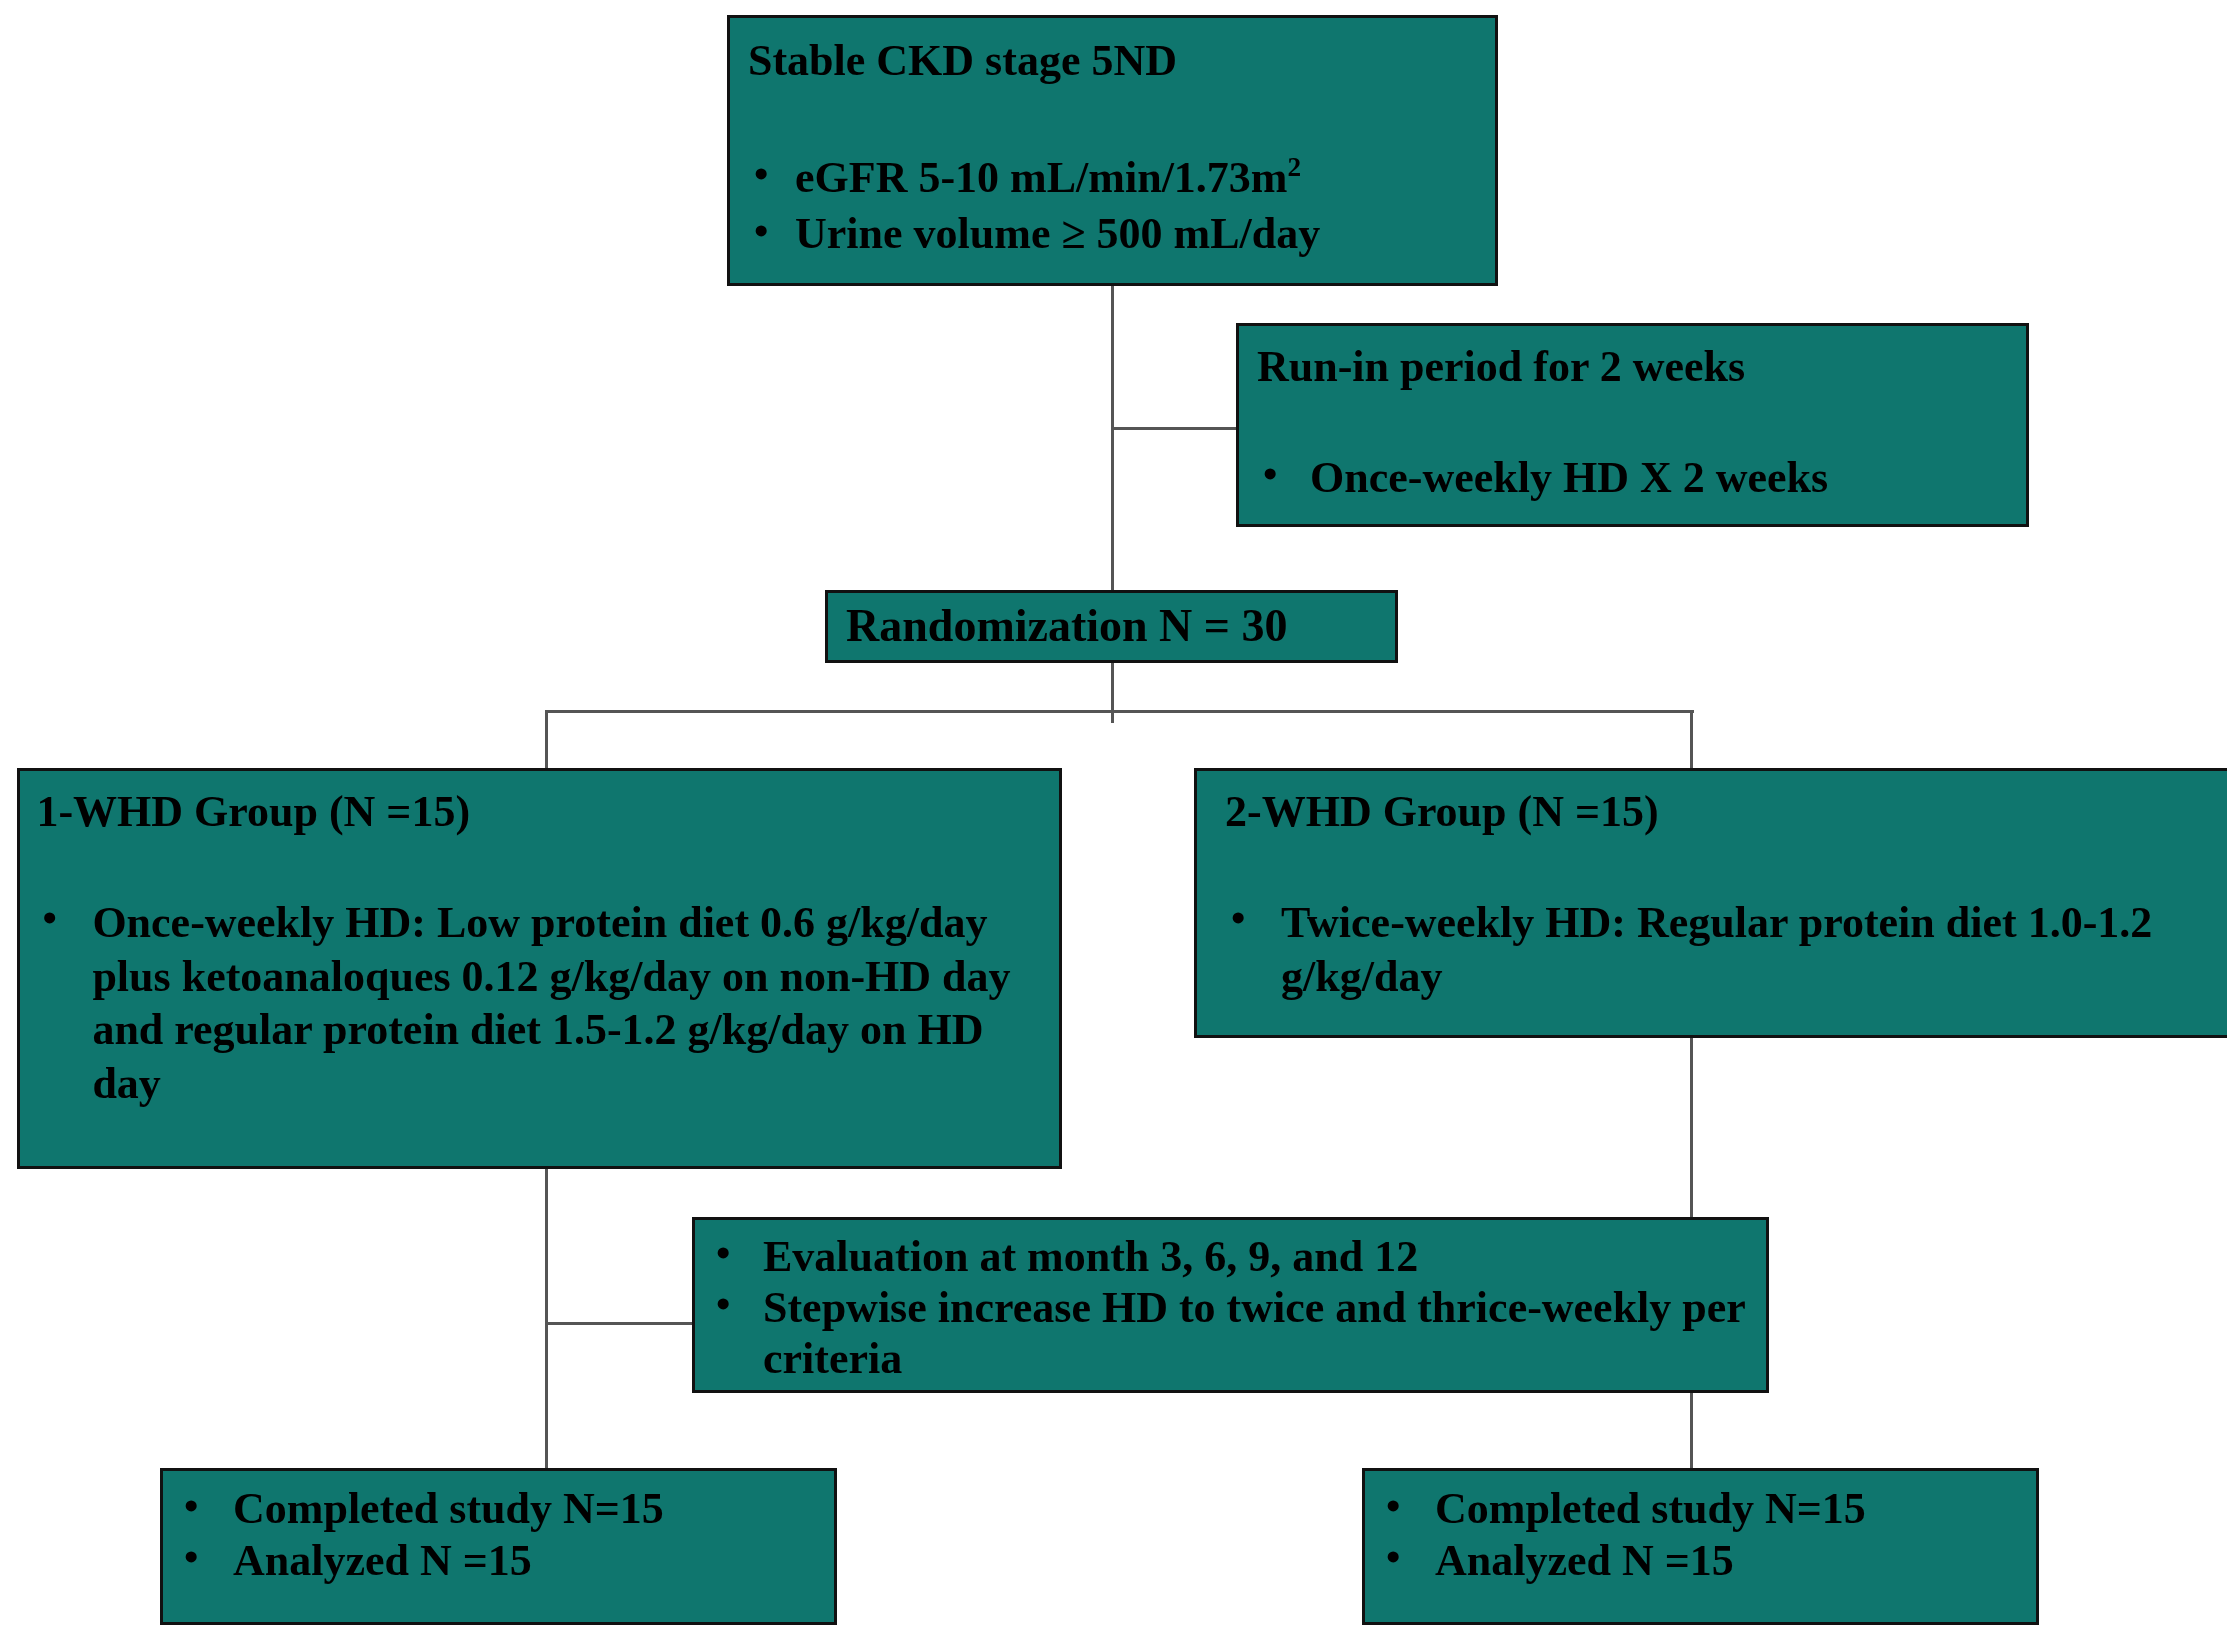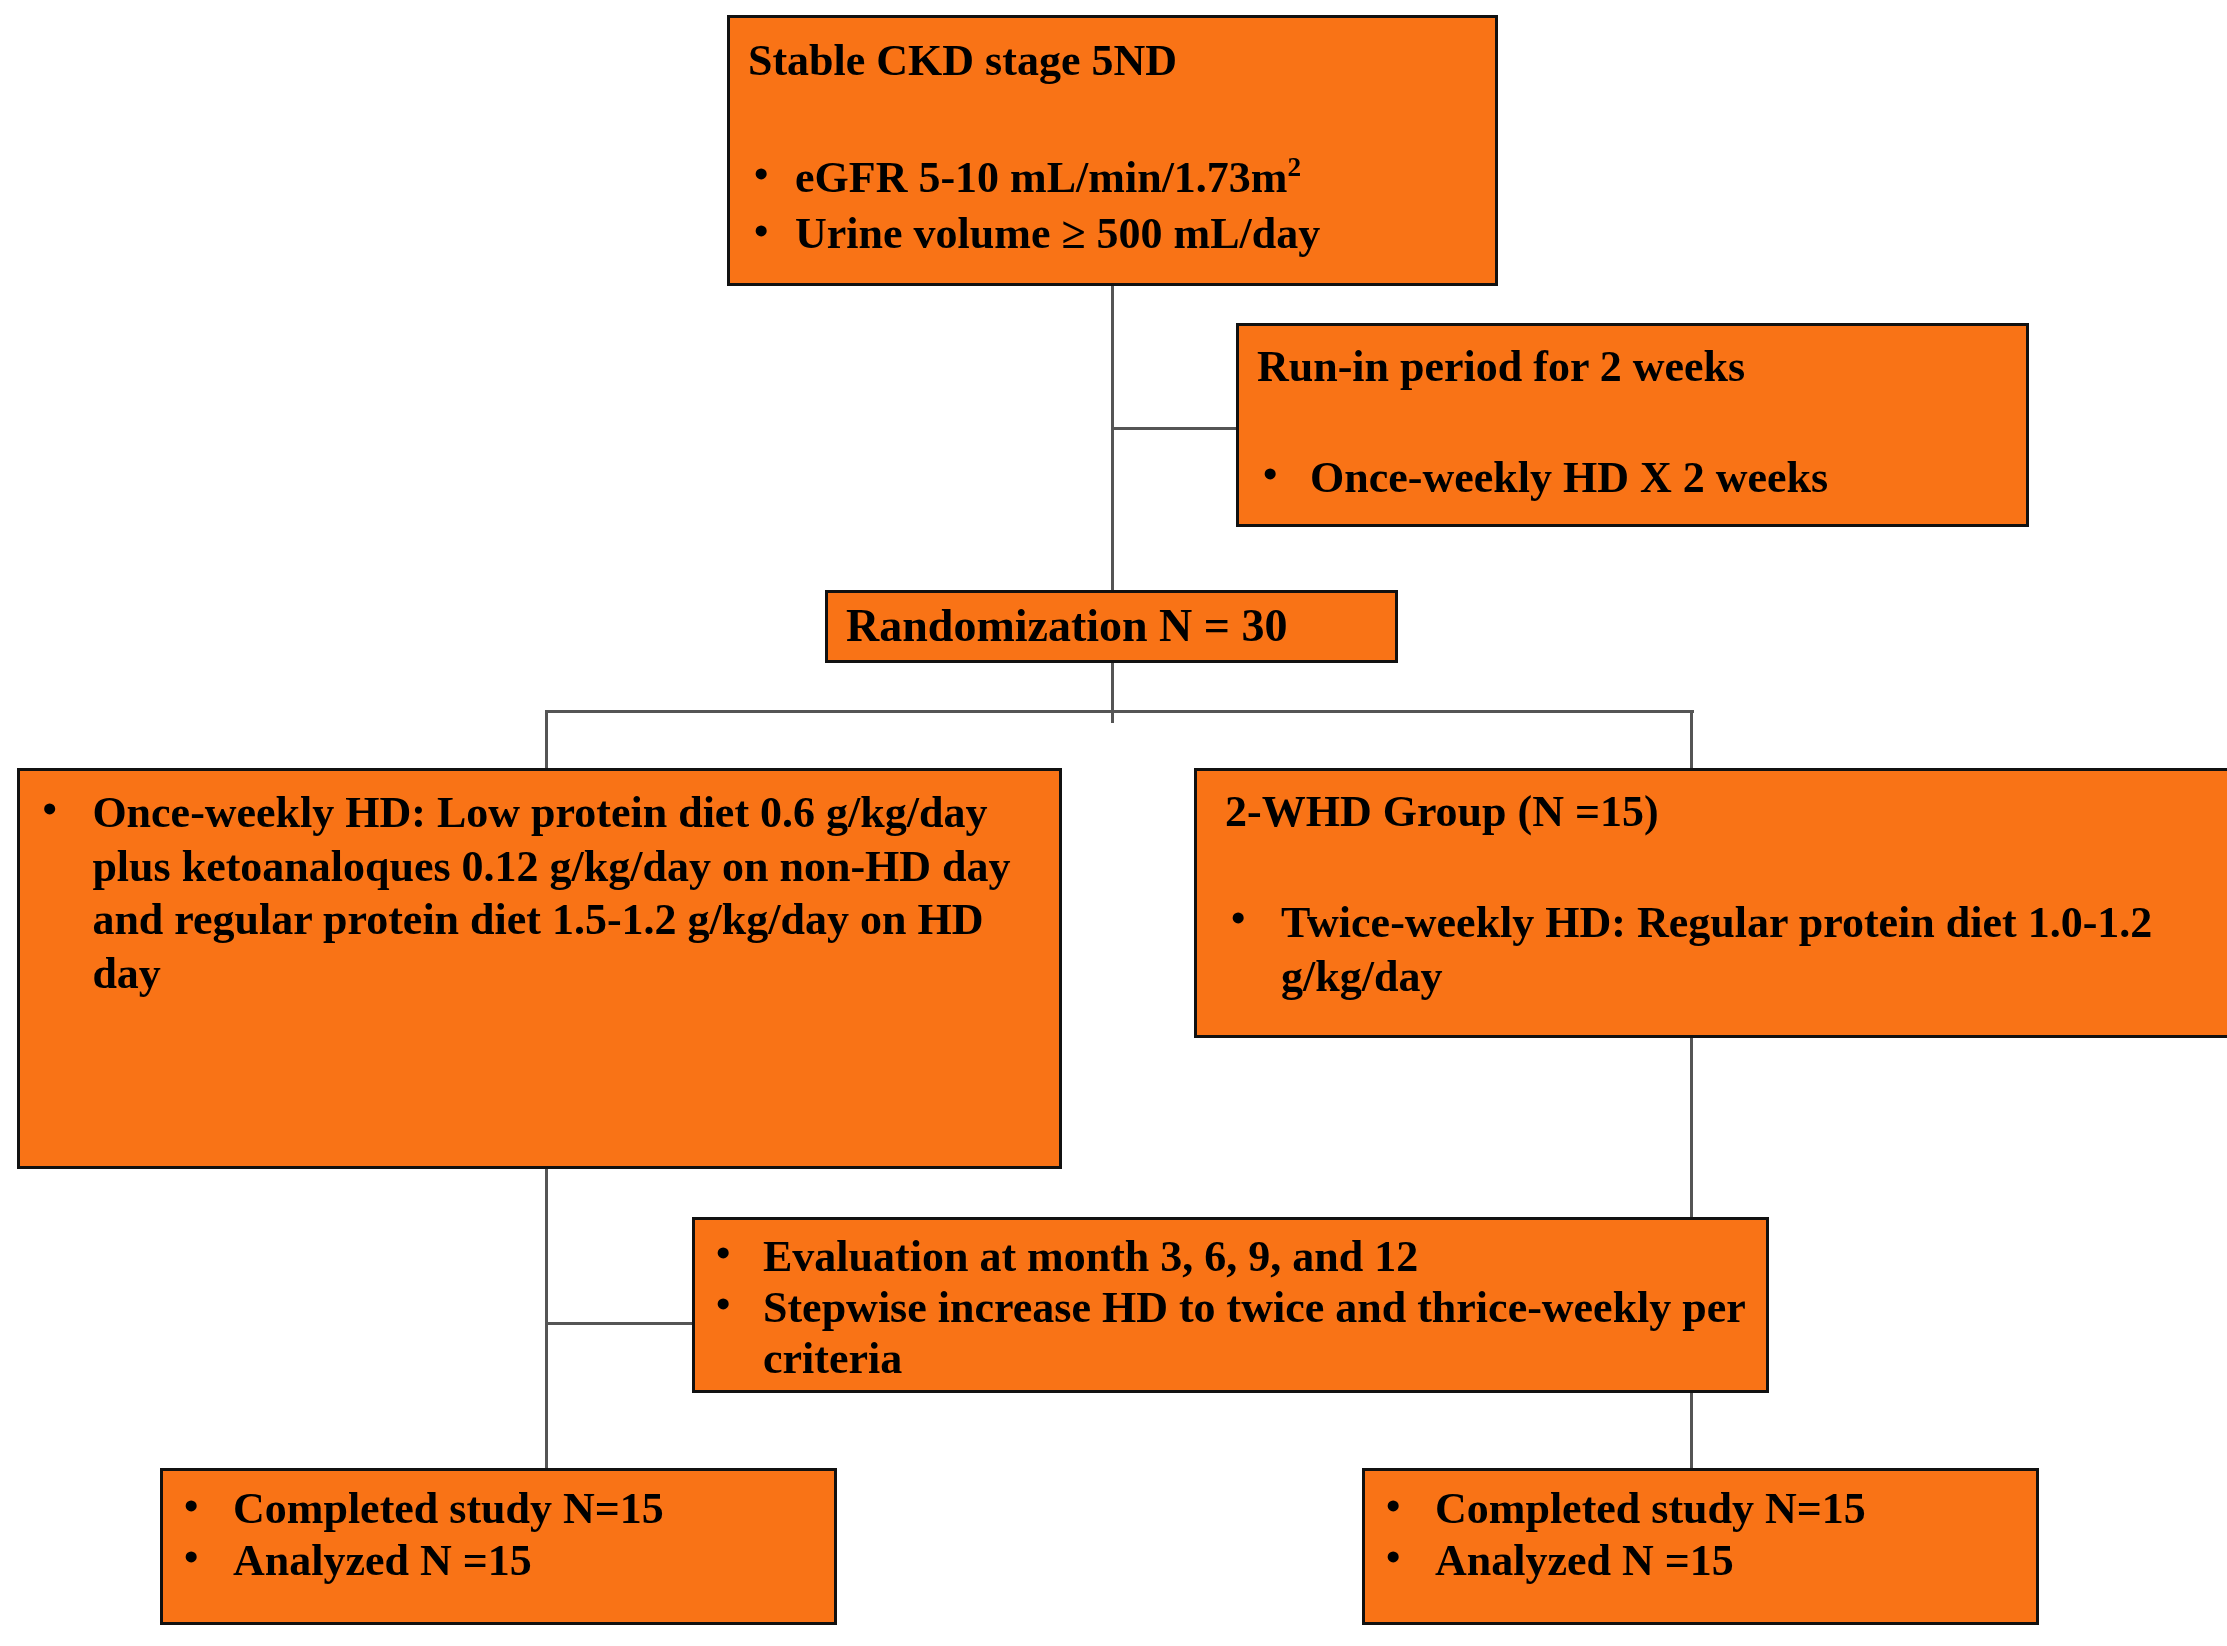--- a/index.html
+++ b/index.html
@@ -15,21 +15,21 @@
     position: relative;
     width: 2227px;
     height: 1646px;
     background: #ffffff;
     overflow: hidden;
   }
   
   .box {
     position: absolute;
     box-sizing: border-box;
-    background: #f97316;
+    background: #0f766e;
     border: 3.8px solid #111111;
     color: #000000;
     font-weight: bold;
     line-height: 1.18;
     z-index: 5;
   }
   .box-title {
     display: block;
     font-size: 44px;
     font-weight: bold;
@@ -166,20 +166,21 @@
     <ul class="bullets">
       <li>Once-weekly HD X 2 weeks</li>
     </ul>
   </div>
 
   <div class="box" id="box-randomization">
     <span class="box-title">Randomization N = 30</span>
   </div>
 
   <div class="box" id="box-group1">
+    <span class="box-title">1-WHD Group (N =15)</span>
     <ul class="bullets">
       <li>Once-weekly HD: Low protein diet 0.6 g/kg/day plus ketoanaloques 0.12 g/kg/day on non-HD day and regular protein diet 1.5-1.2 g/kg/day on HD day</li>
     </ul>
   </div>
 
   <div class="box" id="box-group2">
     <span class="box-title">2-WHD Group (N =15)</span>
     <ul class="bullets">
       <li>Twice-weekly HD: Regular protein diet 1.0-1.2 g/kg/day</li>
     </ul>

